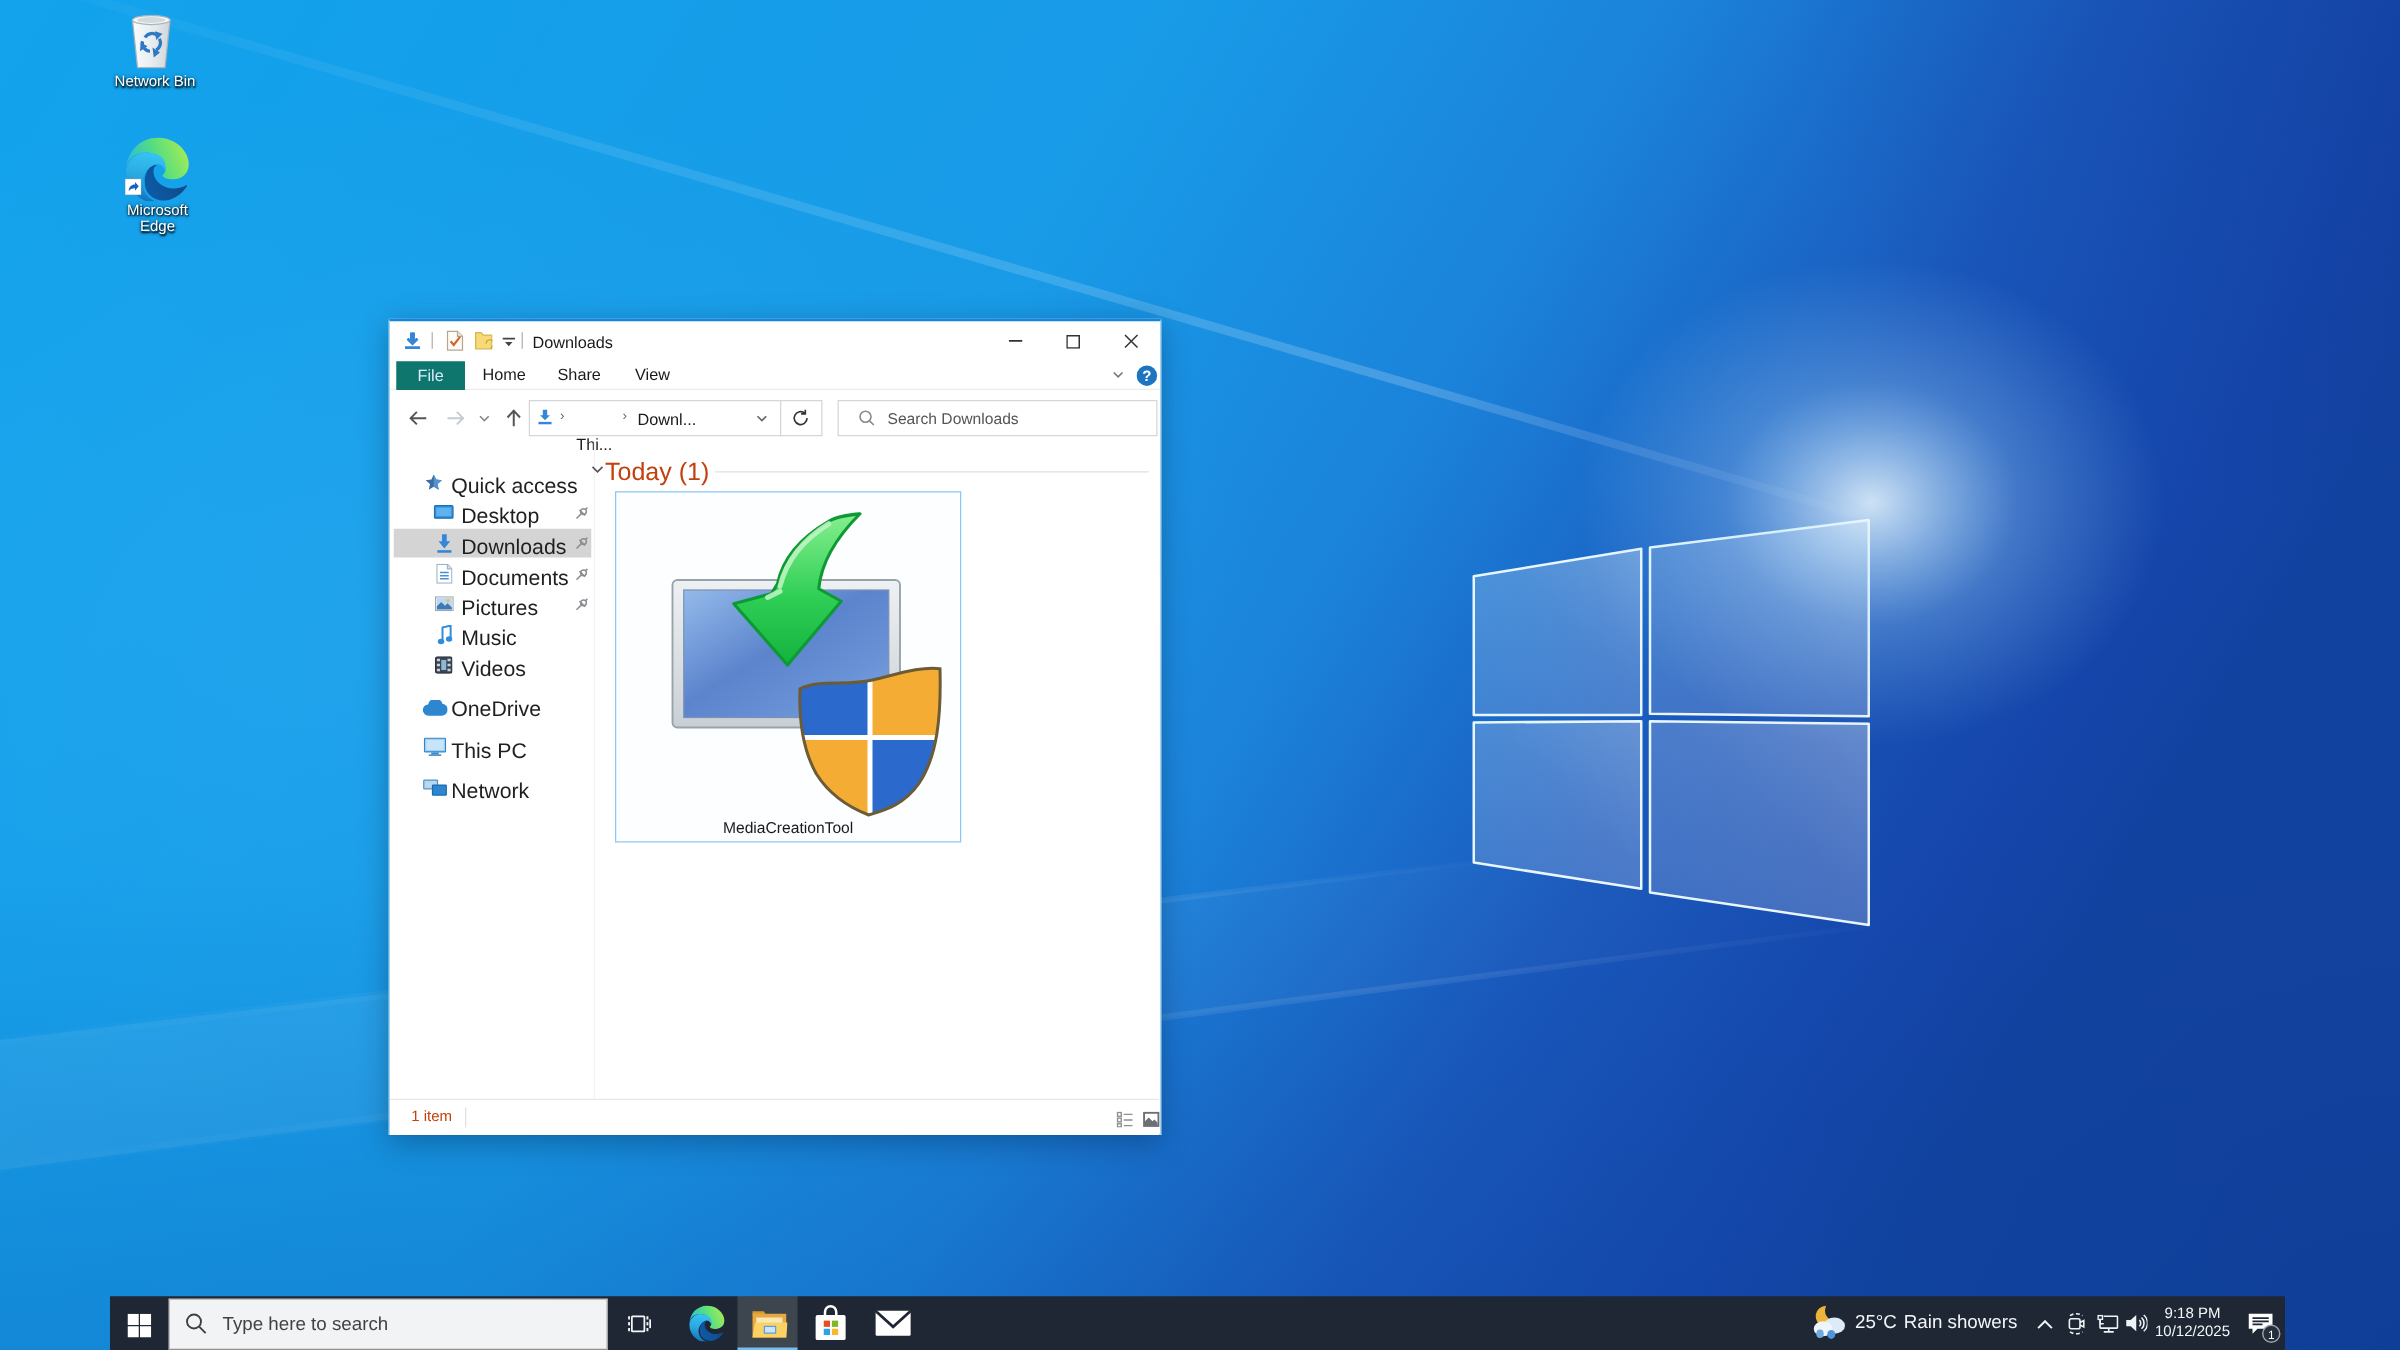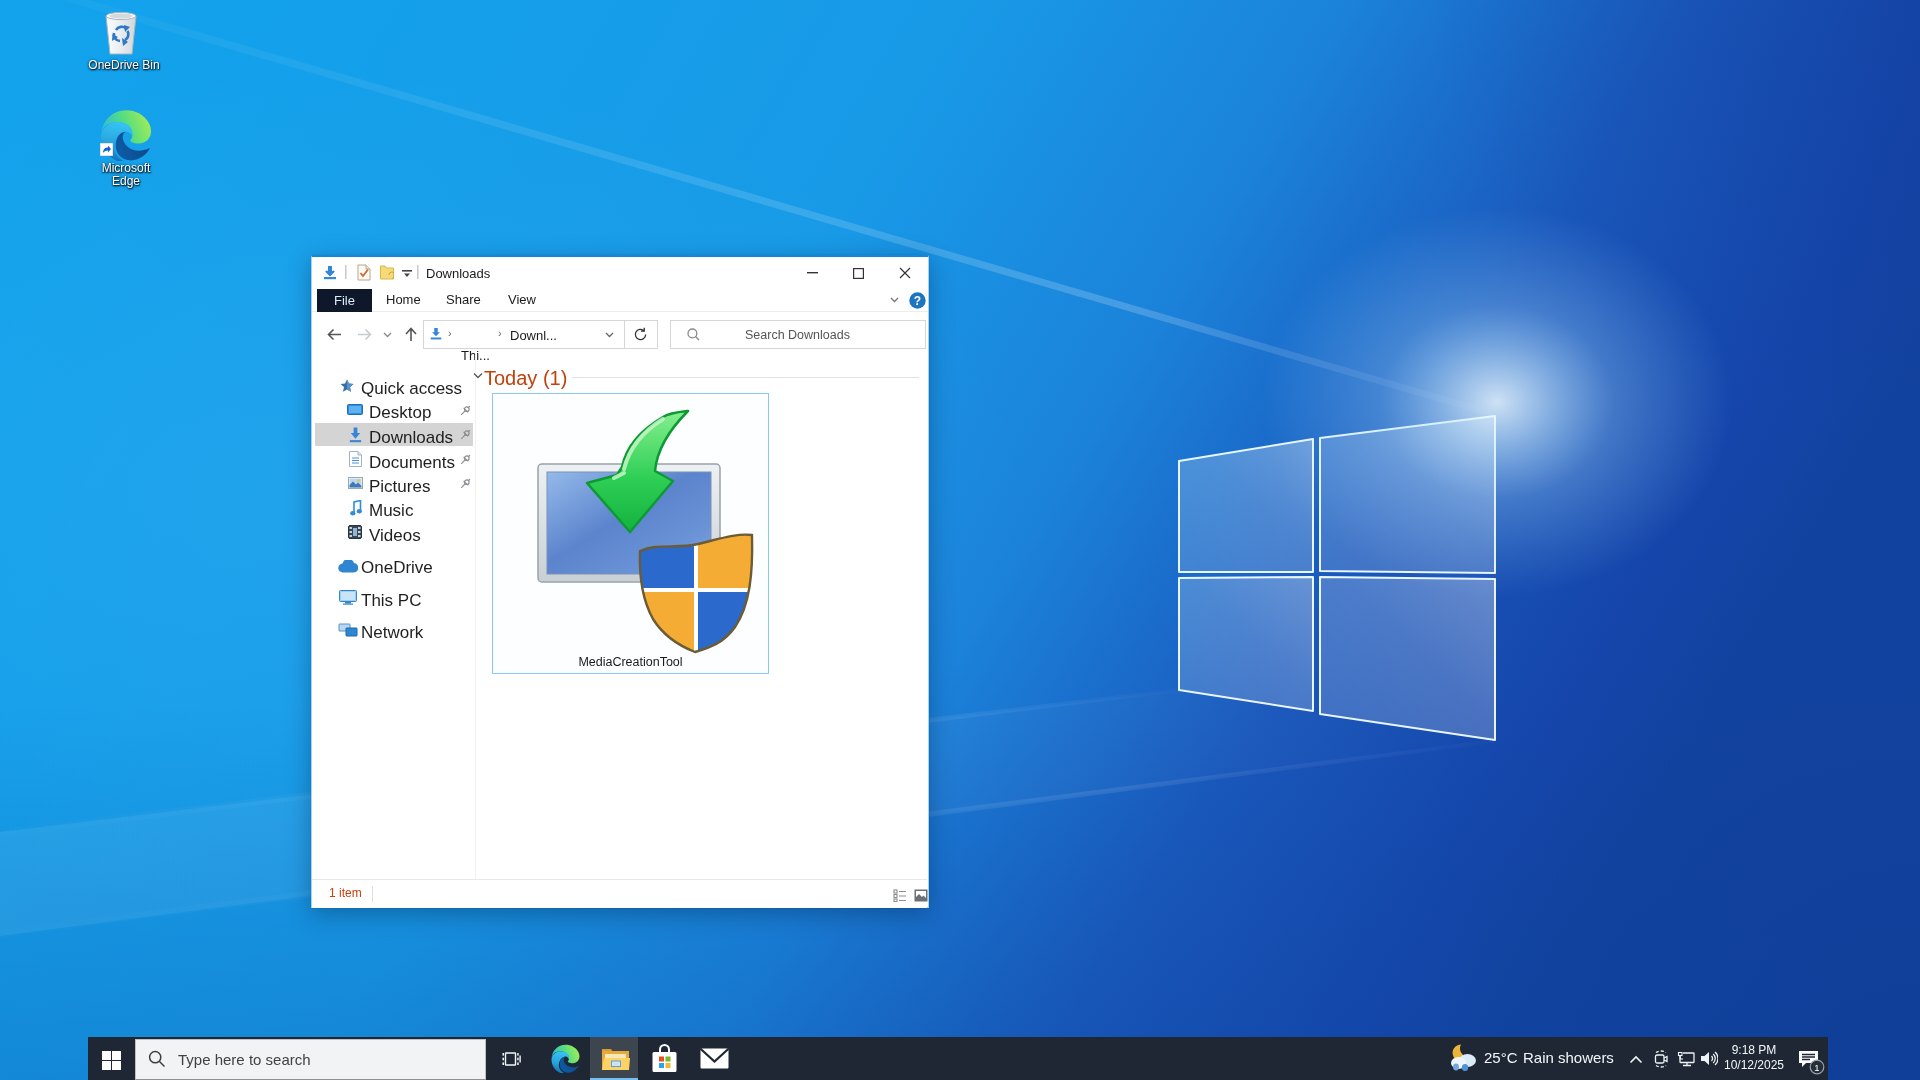--- a/index.html
+++ b/index.html
@@ -6,21 +6,21 @@
 html,body { width:1920px; height:1080px; overflow:hidden; font-family:"Liberation Sans", sans-serif; }
 #desk { position:relative; width:1920px; height:1080px; overflow:hidden; background:#1c8fe0; }
 .abs { position:absolute; }
 
 .dlabel { position:absolute; color:#fff; font-size:12px; text-align:center; text-shadow:0 1px 2px rgba(0,0,0,.85), 0 0 3px rgba(0,0,0,.55), 1px 1px 1px rgba(0,0,0,.5); line-height:13px; }
 
 #win { position:absolute; left:311px; top:255px; width:618px; height:653px; background:#fff;
   border:1px solid #a3d5f0; border-top:2px solid #1587da; box-shadow:0 6px 22px rgba(0,30,60,.35), 0 0 1px rgba(0,60,120,.3); font-size:13px; color:#1a1a1a;}
 #win .t { position:absolute; white-space:nowrap; }
 #tabrow { position:absolute; left:0; top:31px; width:100%; height:24px; background:#fff; border-bottom:1px solid #ededed;}
-#filetab { position:absolute; left:5px; top:32px; width:55px; height:23px; background:#0f172a; color:#d8ecfa; text-align:center; line-height:23px; font-size:13px;}
+#filetab { position:absolute; left:5px; top:32px; width:55px; height:23px; background:#0f766e; color:#d8ecfa; text-align:center; line-height:23px; font-size:13px;}
 .navbox { position:absolute; top:63px; height:29px; border:1px solid #d6d6d6; background:#fff; }
 .sideitem { position:absolute; font-size:17px; color:#1f1f1f; white-space:nowrap;}
 .pin { position:absolute; width:11px; height:11px; }
 
 #tb { position:absolute; left:88px; top:1037px; width:1740px; height:43px; background:#1e2733; }
 </style>
 </head>
 <body>
 <div id="desk">
 
@@ -108,21 +108,21 @@
 <path d="M13,20 a6.5,6.5 0 0 1 10,-1.5"></path>
 <path d="M24.5,21 a6.5,6.5 0 0 1 -2.5,9"></path>
 <path d="M17,31 a6.5,6.5 0 0 1 -6,-8"></path>
 </g>
 <g fill="#2f78c4">
 <polygon points="21,15 27,17 22,22"></polygon>
 <polygon points="25,32 20,36 19,28"></polygon>
 <polygon points="9.5,24 9,31 15,27"></polygon>
 </g>
 </svg>
-<div class="dlabel" style="left:64px;top:59px;width:120px;">OneDrive Bin</div>
+<div class="dlabel" style="left:64px;top:59px;width:120px;">Network Bin</div>
 
 <svg class="abs" style="left:100px;top:109px" width="52" height="52" viewBox="0 0 256 256">
 <defs>
 <linearGradient id="eb1" x1="0.25" y1="0.9" x2="0.95" y2="0.6">
           <stop offset="0" stop-color="#0c59a4"></stop>
           <stop offset="1" stop-color="#114a8b"></stop>
         </linearGradient>
 <linearGradient id="eb2" x1="0.5" y1="0.05" x2="0.35" y2="0.95">
           <stop offset="0" stop-color="#35c1f1"></stop>
           <stop offset="0.5" stop-color="#2aa7e0"></stop>
@@ -218,21 +218,21 @@
   <svg class="abs" style="left:293px;top:75px" width="9" height="6" viewBox="0 0 9 6">
         <path d="M1,1 L4.5,4.5 L8,1" fill="none" stroke="#666" stroke-width="1.3"></path>
       </svg>
   <svg class="abs" style="left:321px;top:70px" width="15" height="15" viewBox="0 0 16 16">
         <path d="M13.5,8 a5.5,5.5 0 1 1 -1.8,-4.1 M12,0.8 L12,4.4 L8.4,4.4" fill="none" stroke="#333" stroke-width="1.4"></path>
       </svg>
   <svg class="abs" style="left:375px;top:71px" width="13" height="13" viewBox="0 0 13 13">
         <circle cx="5.4" cy="5.4" r="4.4" fill="none" stroke="#8a8a8a" stroke-width="1.3"></circle>
         <path d="M8.7,8.7 L12,12" stroke="#8a8a8a" stroke-width="1.3"></path>
       </svg>
-  <div class="t" style="left:398px;top:71px;color:#555;font-size:12.5px;margin-left:35px;">Search Downloads</div>
+  <div class="t" style="left:398px;top:71px;color:#555;font-size:12.5px;">Search Downloads</div>
 
   <div class="abs" style="left:3px;top:166px;width:158px;height:23px;background:#d4d4d4"></div>
   <svg class="abs" style="left:28px;top:122px" width="14" height="14" viewBox="0 0 14 14">
         <path d="M7,0.5 L8.9,4.6 L13.5,5.1 L10,8.1 L11,12.7 L7,10.4 L3,12.7 L4,8.1 L0.5,5.1 L5.1,4.6 Z" fill="#3b6ea5"></path>
         <path d="M7,0.5 L8.9,4.6 L13.5,5.1 L10,8.1 L11,12.7 L7,10.4 Z" fill="#5591cf"></path>
       </svg>
   <div class="sideitem" style="left:49px;top:122px;">Quick access</div>
   <div class="sideitem" style="left:57px;top:146px;">Desktop</div>
   <div class="sideitem" style="left:57px;top:171px;">Downloads</div>
   <div class="sideitem" style="left:57px;top:196px;">Documents</div>

